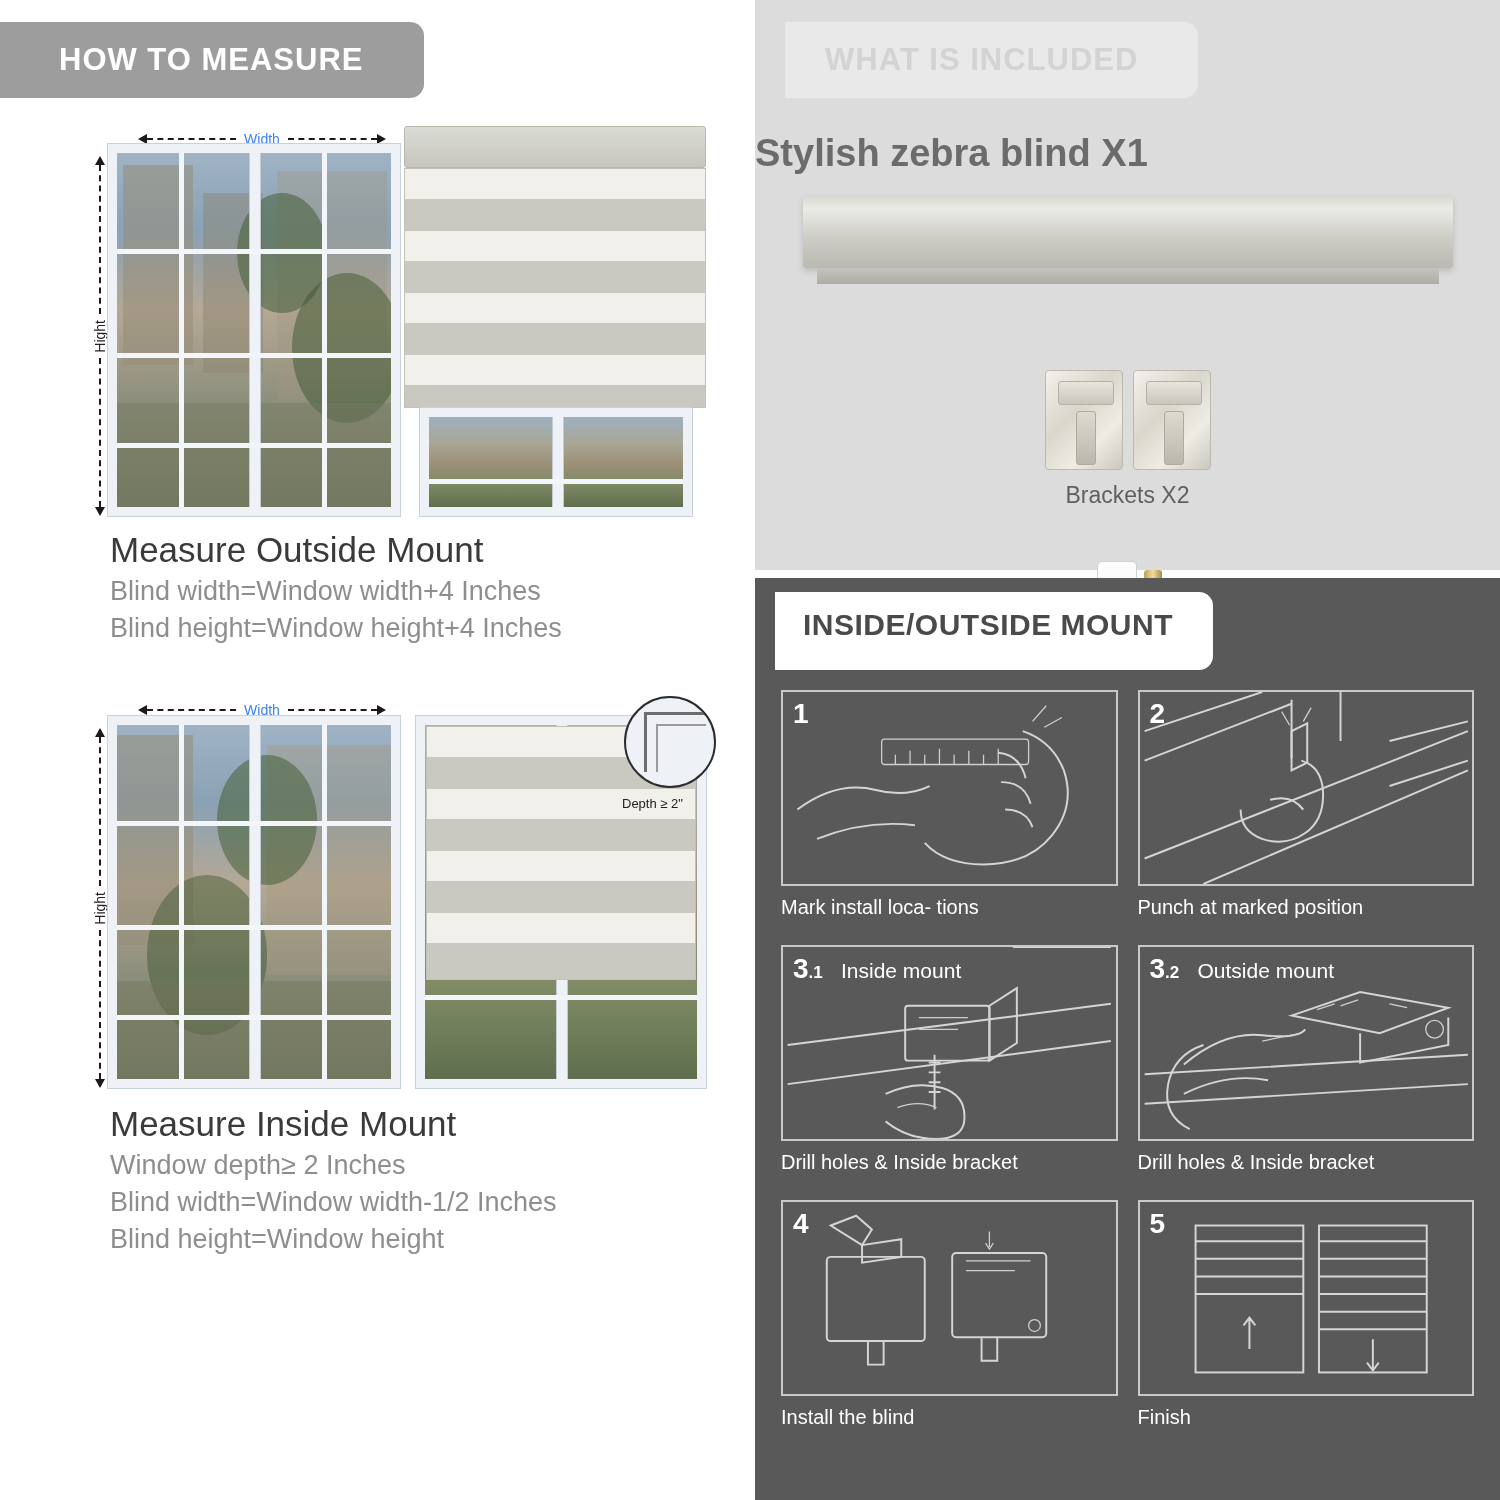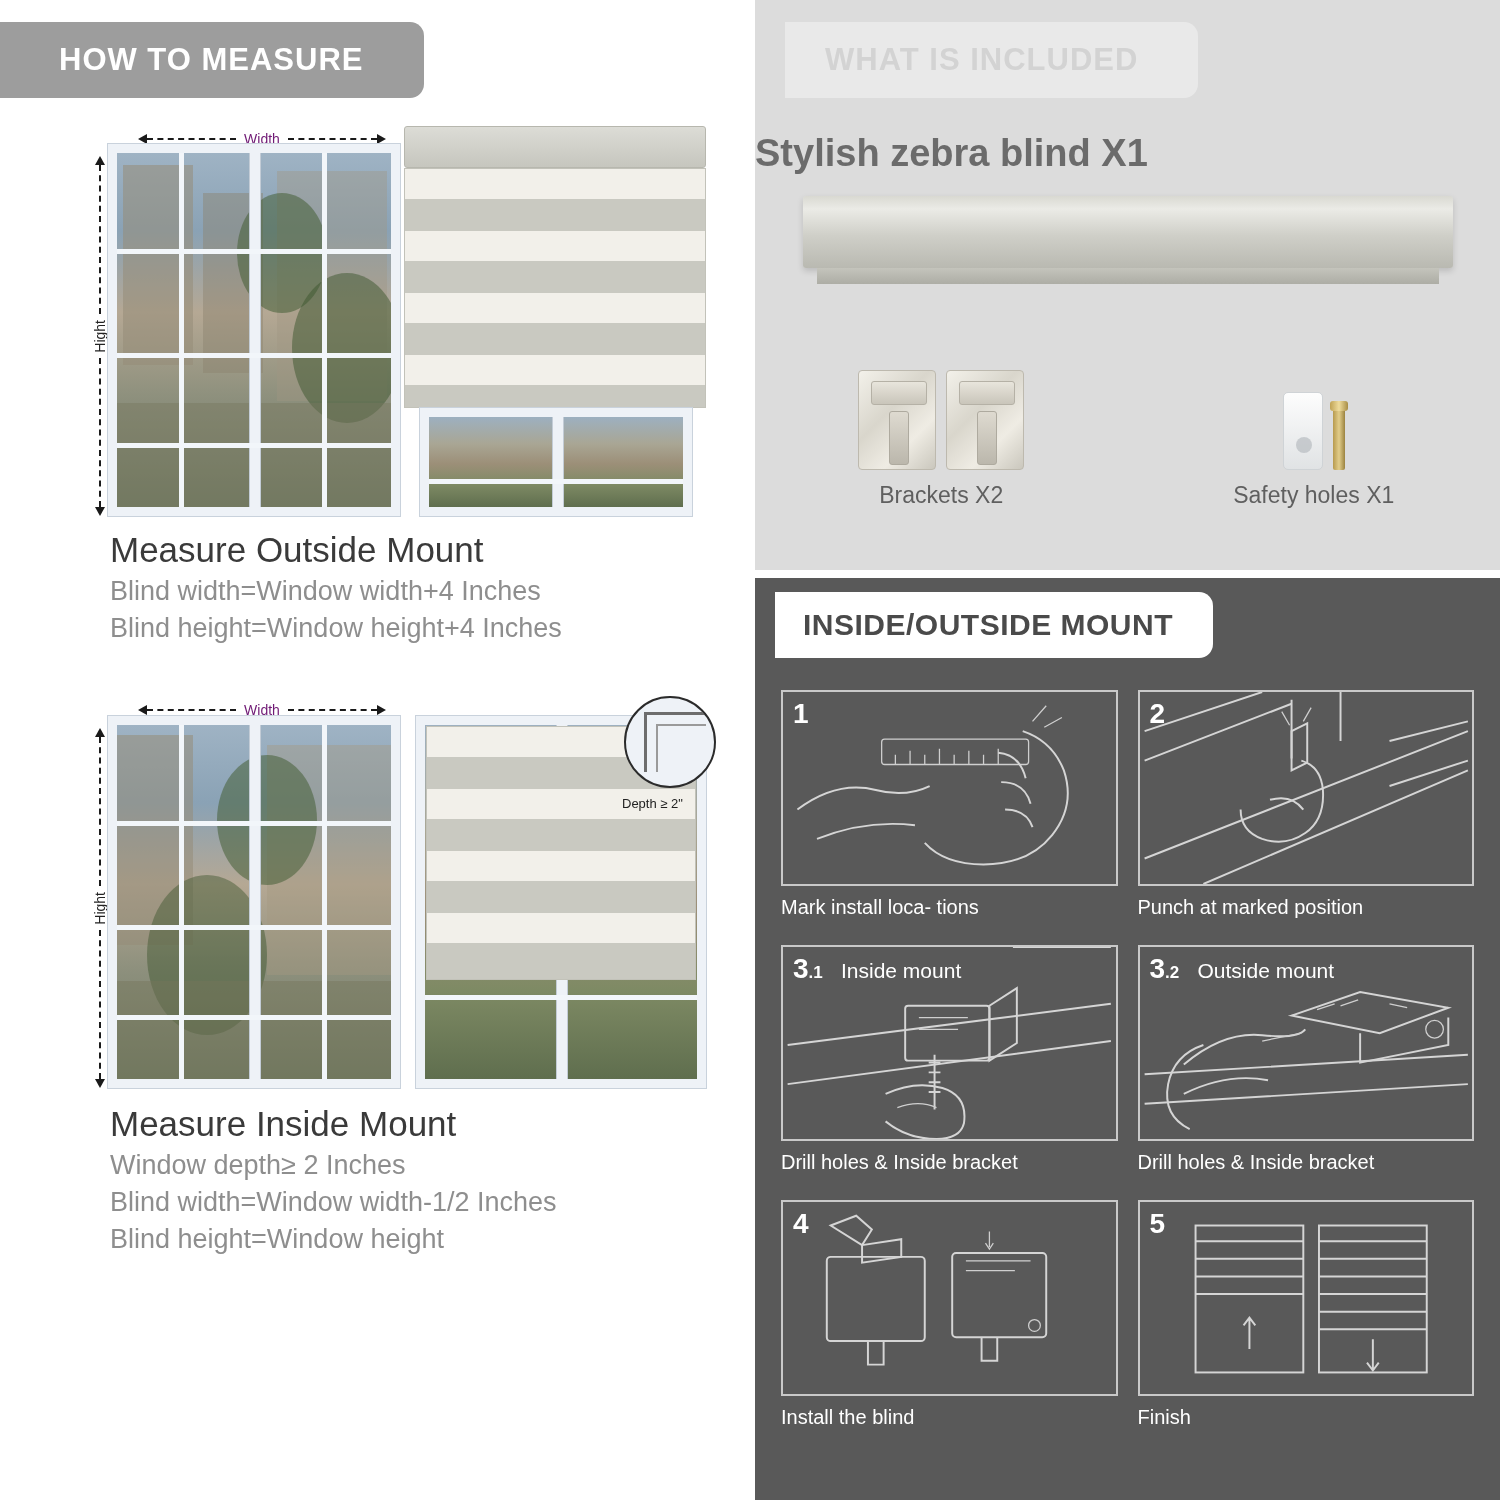--- a/index.html
+++ b/index.html
@@ -40,21 +40,21 @@
     letter-spacing: 1px;
     margin-top: 22px;
   }
 
   
   .measure-block { padding: 0 30px; position: relative; }
   .diagram-row { position: relative; height: 400px; margin-top: 18px; }
 
   .dim-top {
     position: absolute; left: 108px; top: 15px; width: 248px;
-    display: flex; align-items: center; font-size: 14px; color: #701a75;
+    display: flex; align-items: center; font-size: 14px; color: #3b82f6;
   }
   .dim-top .line { flex: 1; border-top: 2px dashed #1a1a1a; }
   .dim-top .lbl { padding: 0 8px; font-size: 14px; }
   .arrow-l, .arrow-r {
     width: 0; height: 0; border-top: 5px solid transparent; border-bottom: 5px solid transparent;
   }
   .arrow-l { border-right: 9px solid #1a1a1a; }
   .arrow-r { border-left: 9px solid #1a1a1a; }
 
   .dim-left {
@@ -140,21 +140,21 @@
     background: linear-gradient(180deg,#d9d9d2 0%, #ebebe6 18%, #cfcfc8 55%, #b9b9b1 100%);
     border-radius: 3px;
     box-shadow: 0 3px 6px rgba(0,0,0,.15);
   }
   .rail:after {
     content: ""; position: absolute; left: 14px; right: 14px; bottom: -16px; height: 16px;
     background: linear-gradient(180deg,#c4c4bc,#adada5);
   }
   .parts-row {
     position: absolute; left: 0; top: 340px; width: 745px;
-    display: flex; justify-content: space-around; align-items: center;
+    display: flex; justify-content: space-around; align-items: center; flex-direction: column;
   }
   .part { width: 210px; text-align: center; }
   .part-art { height: 130px; display: flex; align-items: flex-end; justify-content: center; gap: 10px; }
   .part-label { font-size: 23px; color: #5f5f5f; margin-top: 12px; }
 
   .bracket {
     width: 78px; height: 100px; border-radius: 4px;
     background: linear-gradient(135deg,#f3f1ea 0%, #d9d6cc 40%, #efece4 70%, #cac7bd 100%);
     border: 1px solid #bdb9ae; position: relative;
   }
@@ -192,21 +192,21 @@
   }
 
   
   .mount-panel {
     position: absolute; left: 10px; top: 578px; width: 745px; height: 922px;
     background: #595959;
   }
   .mount-banner {
     display: inline-block; background: #ffffff; color: #4a4a4a;
     font-size: 30px; font-weight: bold; letter-spacing: .5px;
-    padding: 16px 40px 16px 28px; border-radius: 0 14px 14px 0;
+    padding: 16px 40px 28px 28px; border-radius: 0 14px 14px 0;
     margin-top: 14px;
   }
   .steps {
     display: grid; grid-template-columns: 1fr 1fr; gap: 26px 20px;
     padding: 24px 26px 0 26px;
   }
   .step { }
   .step-box {
     position: relative; height: 196px;
     border: 2px solid #c9c9c9; background: #595959; overflow: hidden;

